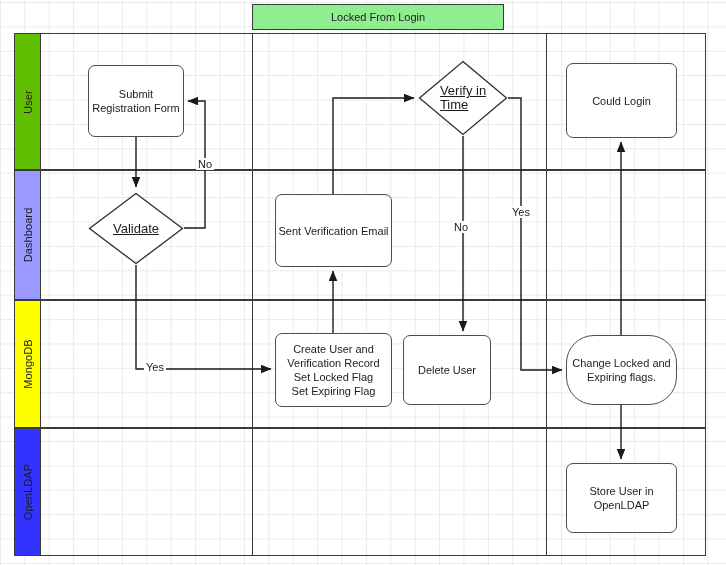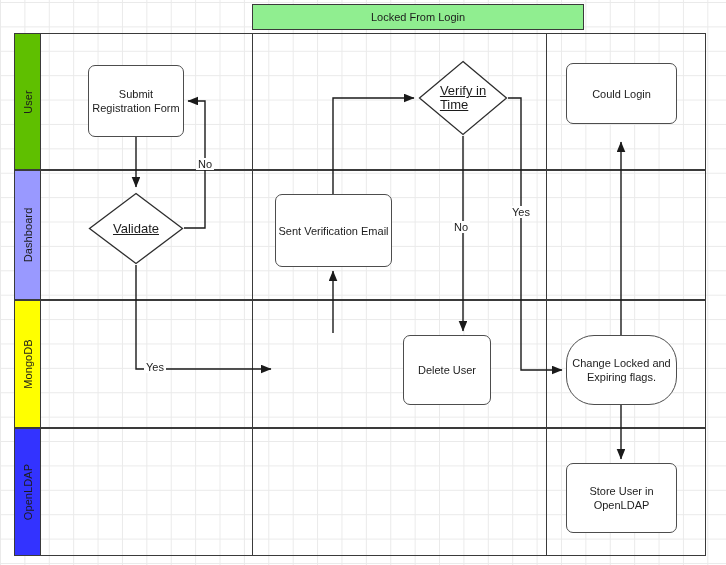--- a/index.html
+++ b/index.html
@@ -130,21 +130,21 @@
 
   <div class="lane" style="top:428px;height:128px;">
     <div class="lane-head" style="background:#3333FF;">
       <span>OpenLDAP</span>
     </div>
   </div>
 
   <div class="col-sep" style="left:252px;top:33px;height:523px;"></div>
   <div class="col-sep" style="left:546px;top:33px;height:523px;"></div>
 
-  <div class="phase-head" style="left:252px;width:332px;background:#90EE90;">
+  <div class="phase-head" style="left:252px;width:252px;background:#90EE90;">
     <span>Locked From Login</span>
   </div>
 
   <svg class="wires" viewBox="0 0 726 565">
     <defs>
       <marker id="arrow" markerWidth="9" markerHeight="9" refX="7.2" refY="3.1" orient="auto" markerUnits="strokeWidth">
         <path d="M0,0 L7.6,3.1 L0,6.2 z" fill="#1a1a1a"></path>
       </marker>
     </defs>
 
@@ -180,28 +180,34 @@
   </div>
 
   <div class="diamond" style="left:418px;top:60px;width:90px;height:76px;">
     <svg class="dshape" viewBox="0 0 90 76">
       <polygon points="45,1.5 88.5,38 45,74.5 1.5,38" fill="#ffffff" stroke="#2e2e2e" stroke-width="1.3"></polygon>
     </svg>
     <span class="dlabel" style="white-space:pre-line;">Verify in
 Time</span>
   </div>
 
-  <div class="node" style="left:566px;top:63px;width:111px;height:61px;">
+  <div class="node" style="left:566px;top:63px;width:111px;height:75px;">
     <span style="white-space:pre-line;">Could Login</span>
   </div>
 
   <div class="node" style="left:275px;top:194px;width:117px;height:73px;">
     <span style="white-space:pre-line;">Sent Verification Email</span>
   </div>
 
+  <div class="node" style="left:275px;top:333px;width:117px;height:74px;">
+    <span style="white-space:pre-line;">Create User and
+Verification Record
+Set Locked Flag
+Set Expiring Flag</span>
+  </div>
 
   <div class="node" style="left:403px;top:335px;width:88px;height:70px;">
     <span style="white-space:pre-line;">Delete User</span>
   </div>
 
   <div class="node" style="left:566px;top:335px;width:111px;height:70px;border-radius:28px;">
     <span style="white-space:pre-line;">Change Locked and
 Expiring flags.</span>
   </div>
 

